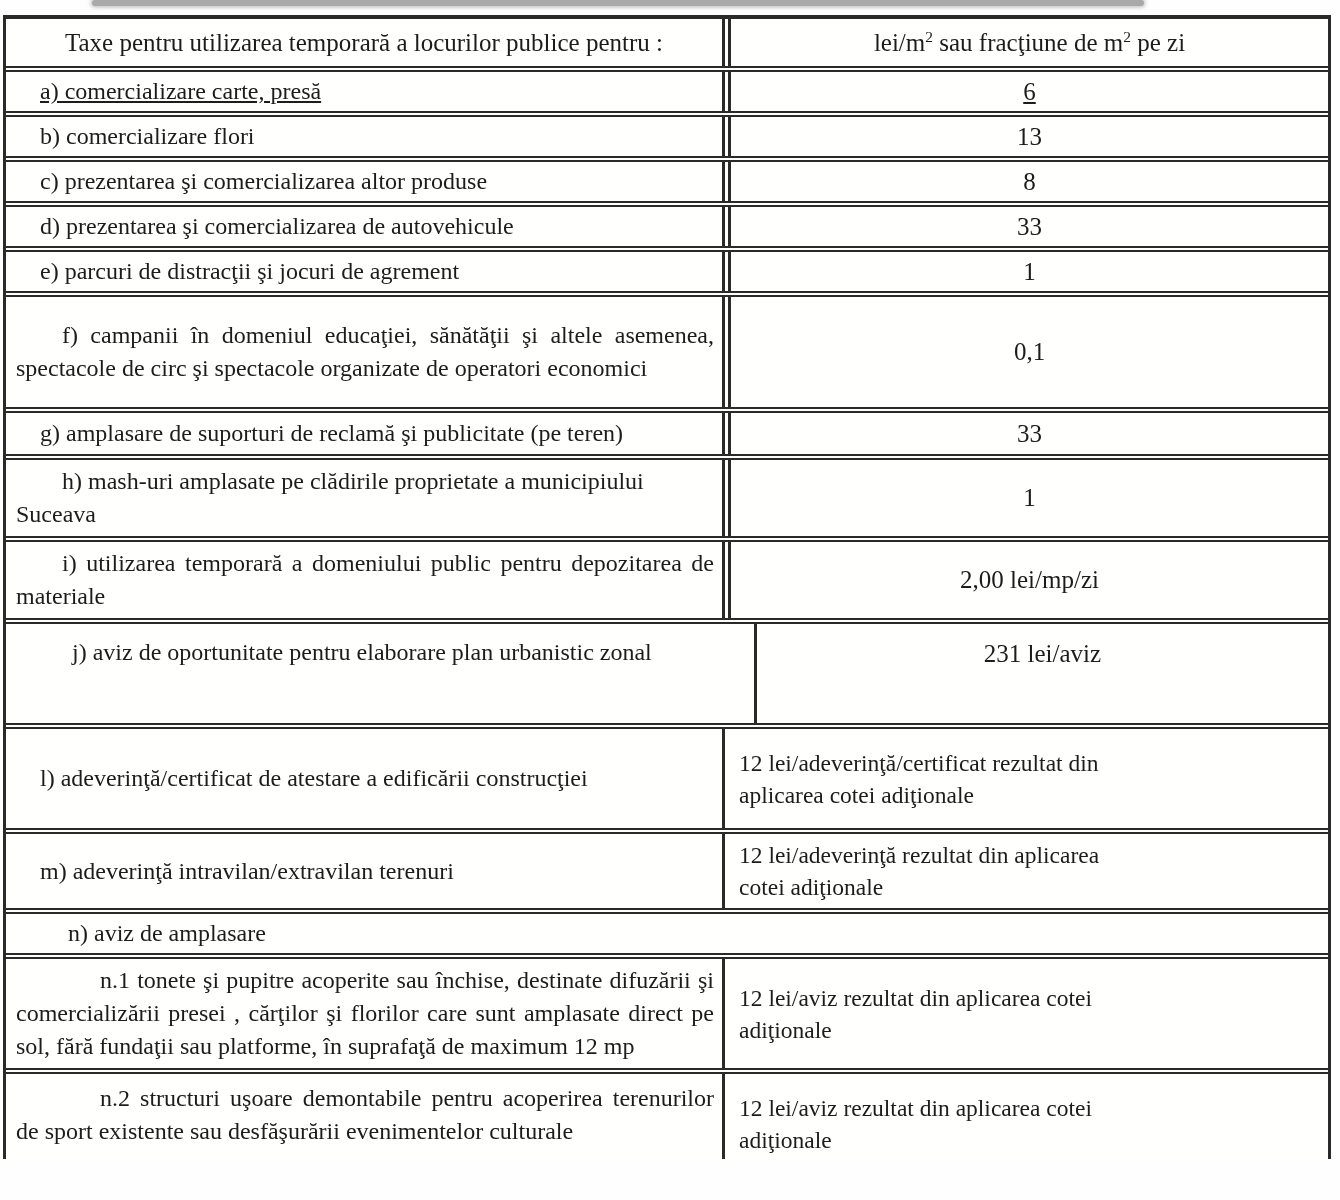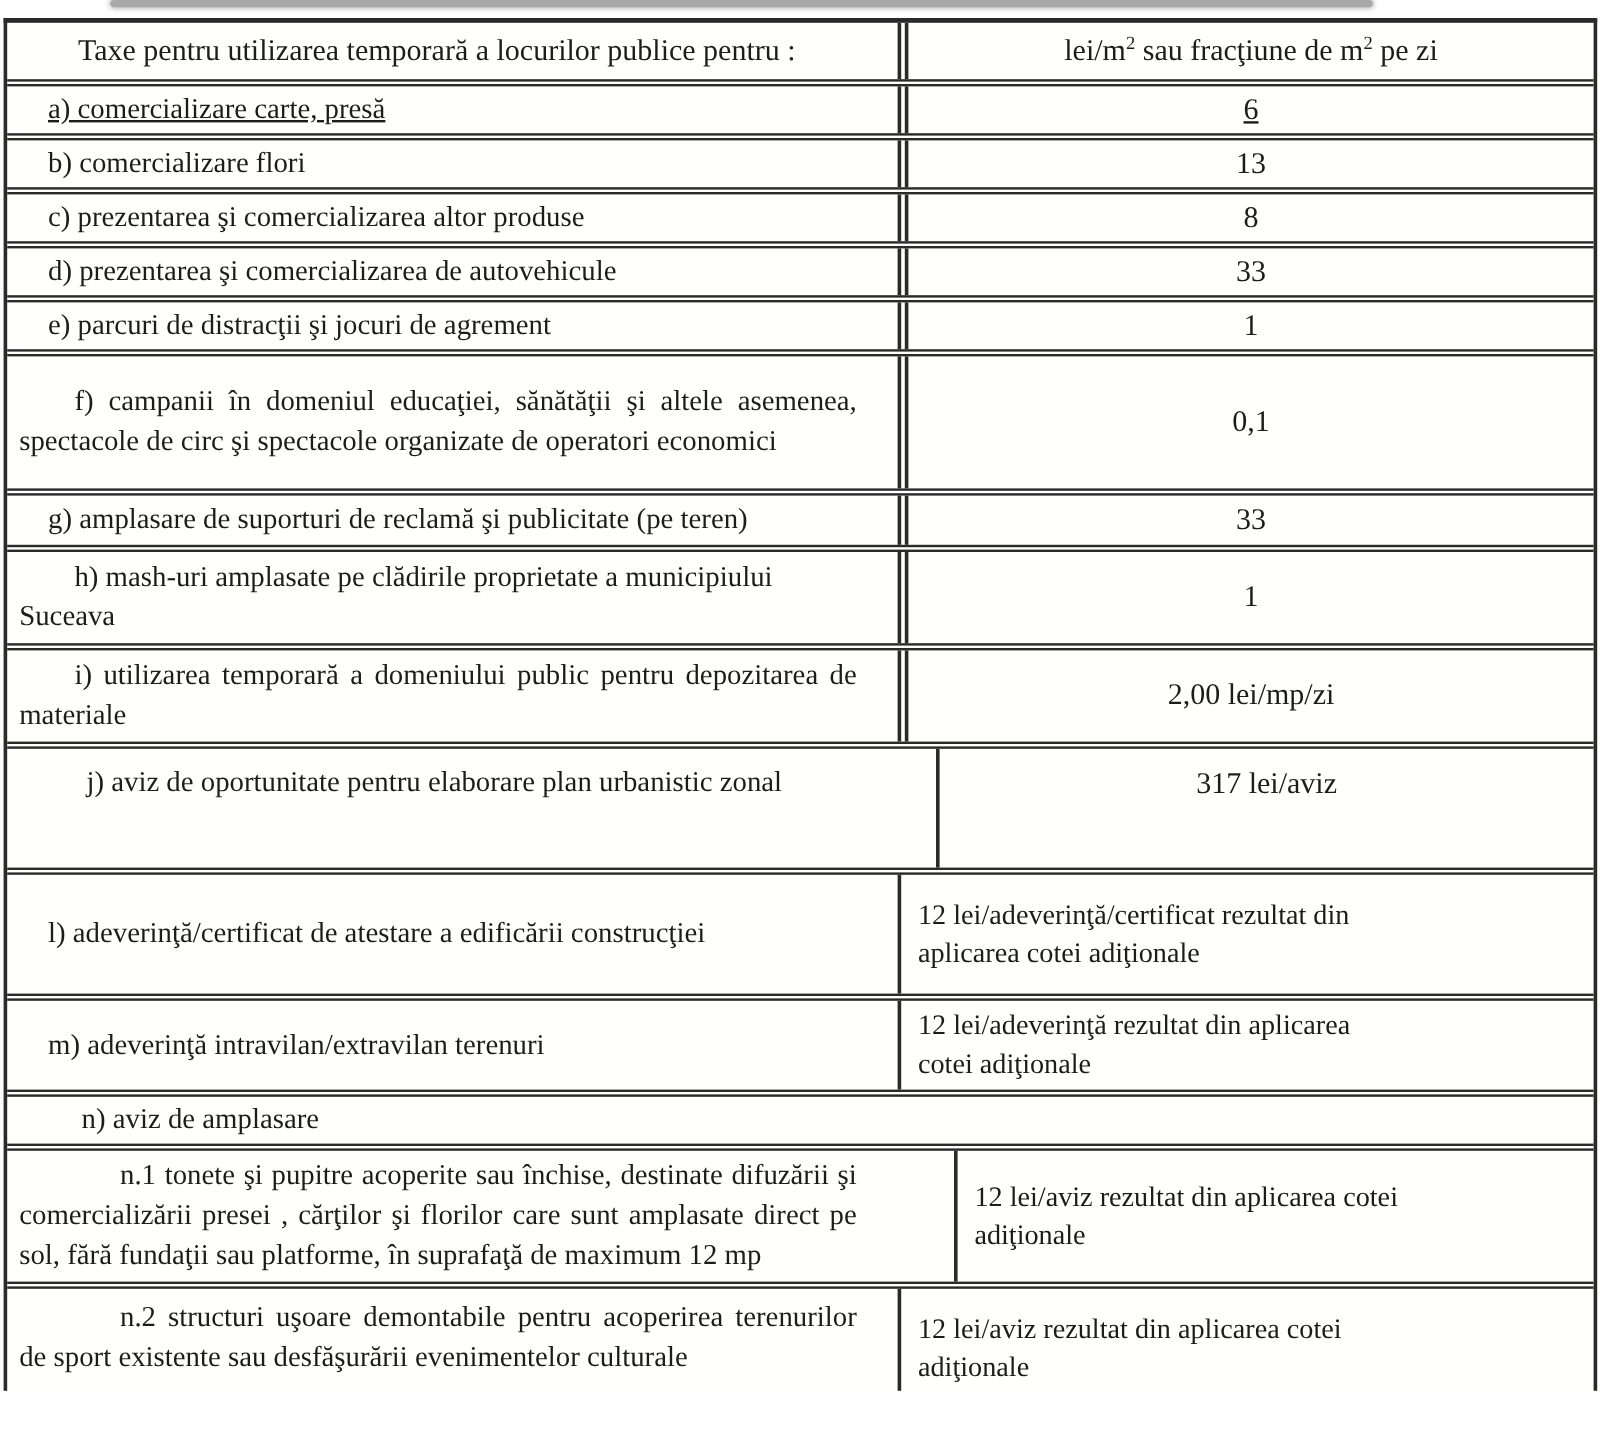--- a/index.html
+++ b/index.html
@@ -34,21 +34,21 @@
   }
   .label.head{justify-content:center;text-align:center;padding:2px 10px;font-size:25px;}
   .label.para{display:block;align-self:center;padding:5px 8px 5px 10px;text-indent:46px;}
   .label.para.indent2{text-indent:84px;}
   .label.just{text-align:justify;}
   .label.indentn{padding-left:62px;}
   .label.ltop{align-self:flex-start;padding-top:8px;}
   .value{
     flex:1;display:flex;align-items:center;justify-content:center;
     text-align:center;font-size:25px;line-height:32px;padding:3px 8px;
-    border-left:9px double var(--bd);align-self:stretch;margin-left:26px;
+    border-left:9px double var(--bd);align-self:stretch;
   }
   .row.lower .value{border-left:3px solid var(--bd);}
   .value.head{font-size:25px;}
   .value.vleft{justify-content:flex-start;text-align:left;font-size:23.5px;padding-left:14px;}
   .value.vleft .vtext{max-width:382px;}
   .value.vtop{align-items:flex-start;padding-top:18px;}
   .row.rtop .label{align-self:flex-start;padding-top:12px;}
   .row.rtop .value{align-items:flex-start;padding-top:14px;}
   .row.full .label{width:auto;flex:1;}
   sup{font-size:0.62em;vertical-align:super;line-height:0;}
@@ -115,40 +115,40 @@
   </div>
     <div class="row upper" style="min-height: 81px;">
     <div class="cell label para just">i) utilizarea temporară a domeniului public pentru depozitarea de materiale</div>
     <div class="cell value">
         <span class="vtext">2,00 lei/mp/zi</span>
       </div>
   </div>
     <div class="row lower rtop" style="min-height: 105px; padding-left: 32px;">
     <div class="cell label">j) aviz de oportunitate pentru elaborare plan urbanistic zonal</div>
     <div class="cell value">
-        <span class="vtext">317 lei/aviz</span>
+        <span class="vtext">231 lei/aviz</span>
       </div>
   </div>
     <div class="row lower" style="min-height: 105px;">
     <div class="cell label">l) adeverinţă/certificat de atestare a edificării construcţiei</div>
     <div class="cell value vleft vtop">
         <span class="vtext">12 lei/adeverinţă/certificat rezultat din aplicarea cotei adiţionale</span>
       </div>
   </div>
     <div class="row lower" style="min-height: 80px;">
     <div class="cell label">m) adeverinţă intravilan/extravilan terenuri</div>
     <div class="cell value vleft">
         <span class="vtext">12 lei/adeverinţă rezultat din aplicarea cotei adiţionale</span>
       </div>
   </div>
     <div class="row lower full" style="min-height: 37px;">
     <div class="cell label indentn">n) aviz de amplasare</div>
 
   </div>
-    <div class="row lower" style="min-height: 108px; gap: 47px;">
+    <div class="row lower" style="min-height: 108px;">
     <div class="cell label para just indent2">n.1 tonete şi pupitre acoperite sau închise, destinate difuzării şi comercializării presei , cărţilor şi florilor care sunt amplasate direct pe sol, fără fundaţii sau platforme, în suprafaţă de maximum 12 mp</div>
     <div class="cell value vleft">
         <span class="vtext">12 lei/aviz rezultat din aplicarea cotei adiţionale</span>
       </div>
   </div>
     <div class="row lower" style="min-height: 90px;">
     <div class="cell label para just indent2 ltop">n.2 structuri uşoare demontabile pentru acoperirea terenurilor de sport existente sau desfăşurării evenimentelor culturale</div>
     <div class="cell value vleft vtop">
         <span class="vtext">12 lei/aviz rezultat din aplicarea cotei adiţionale</span>
       </div>

